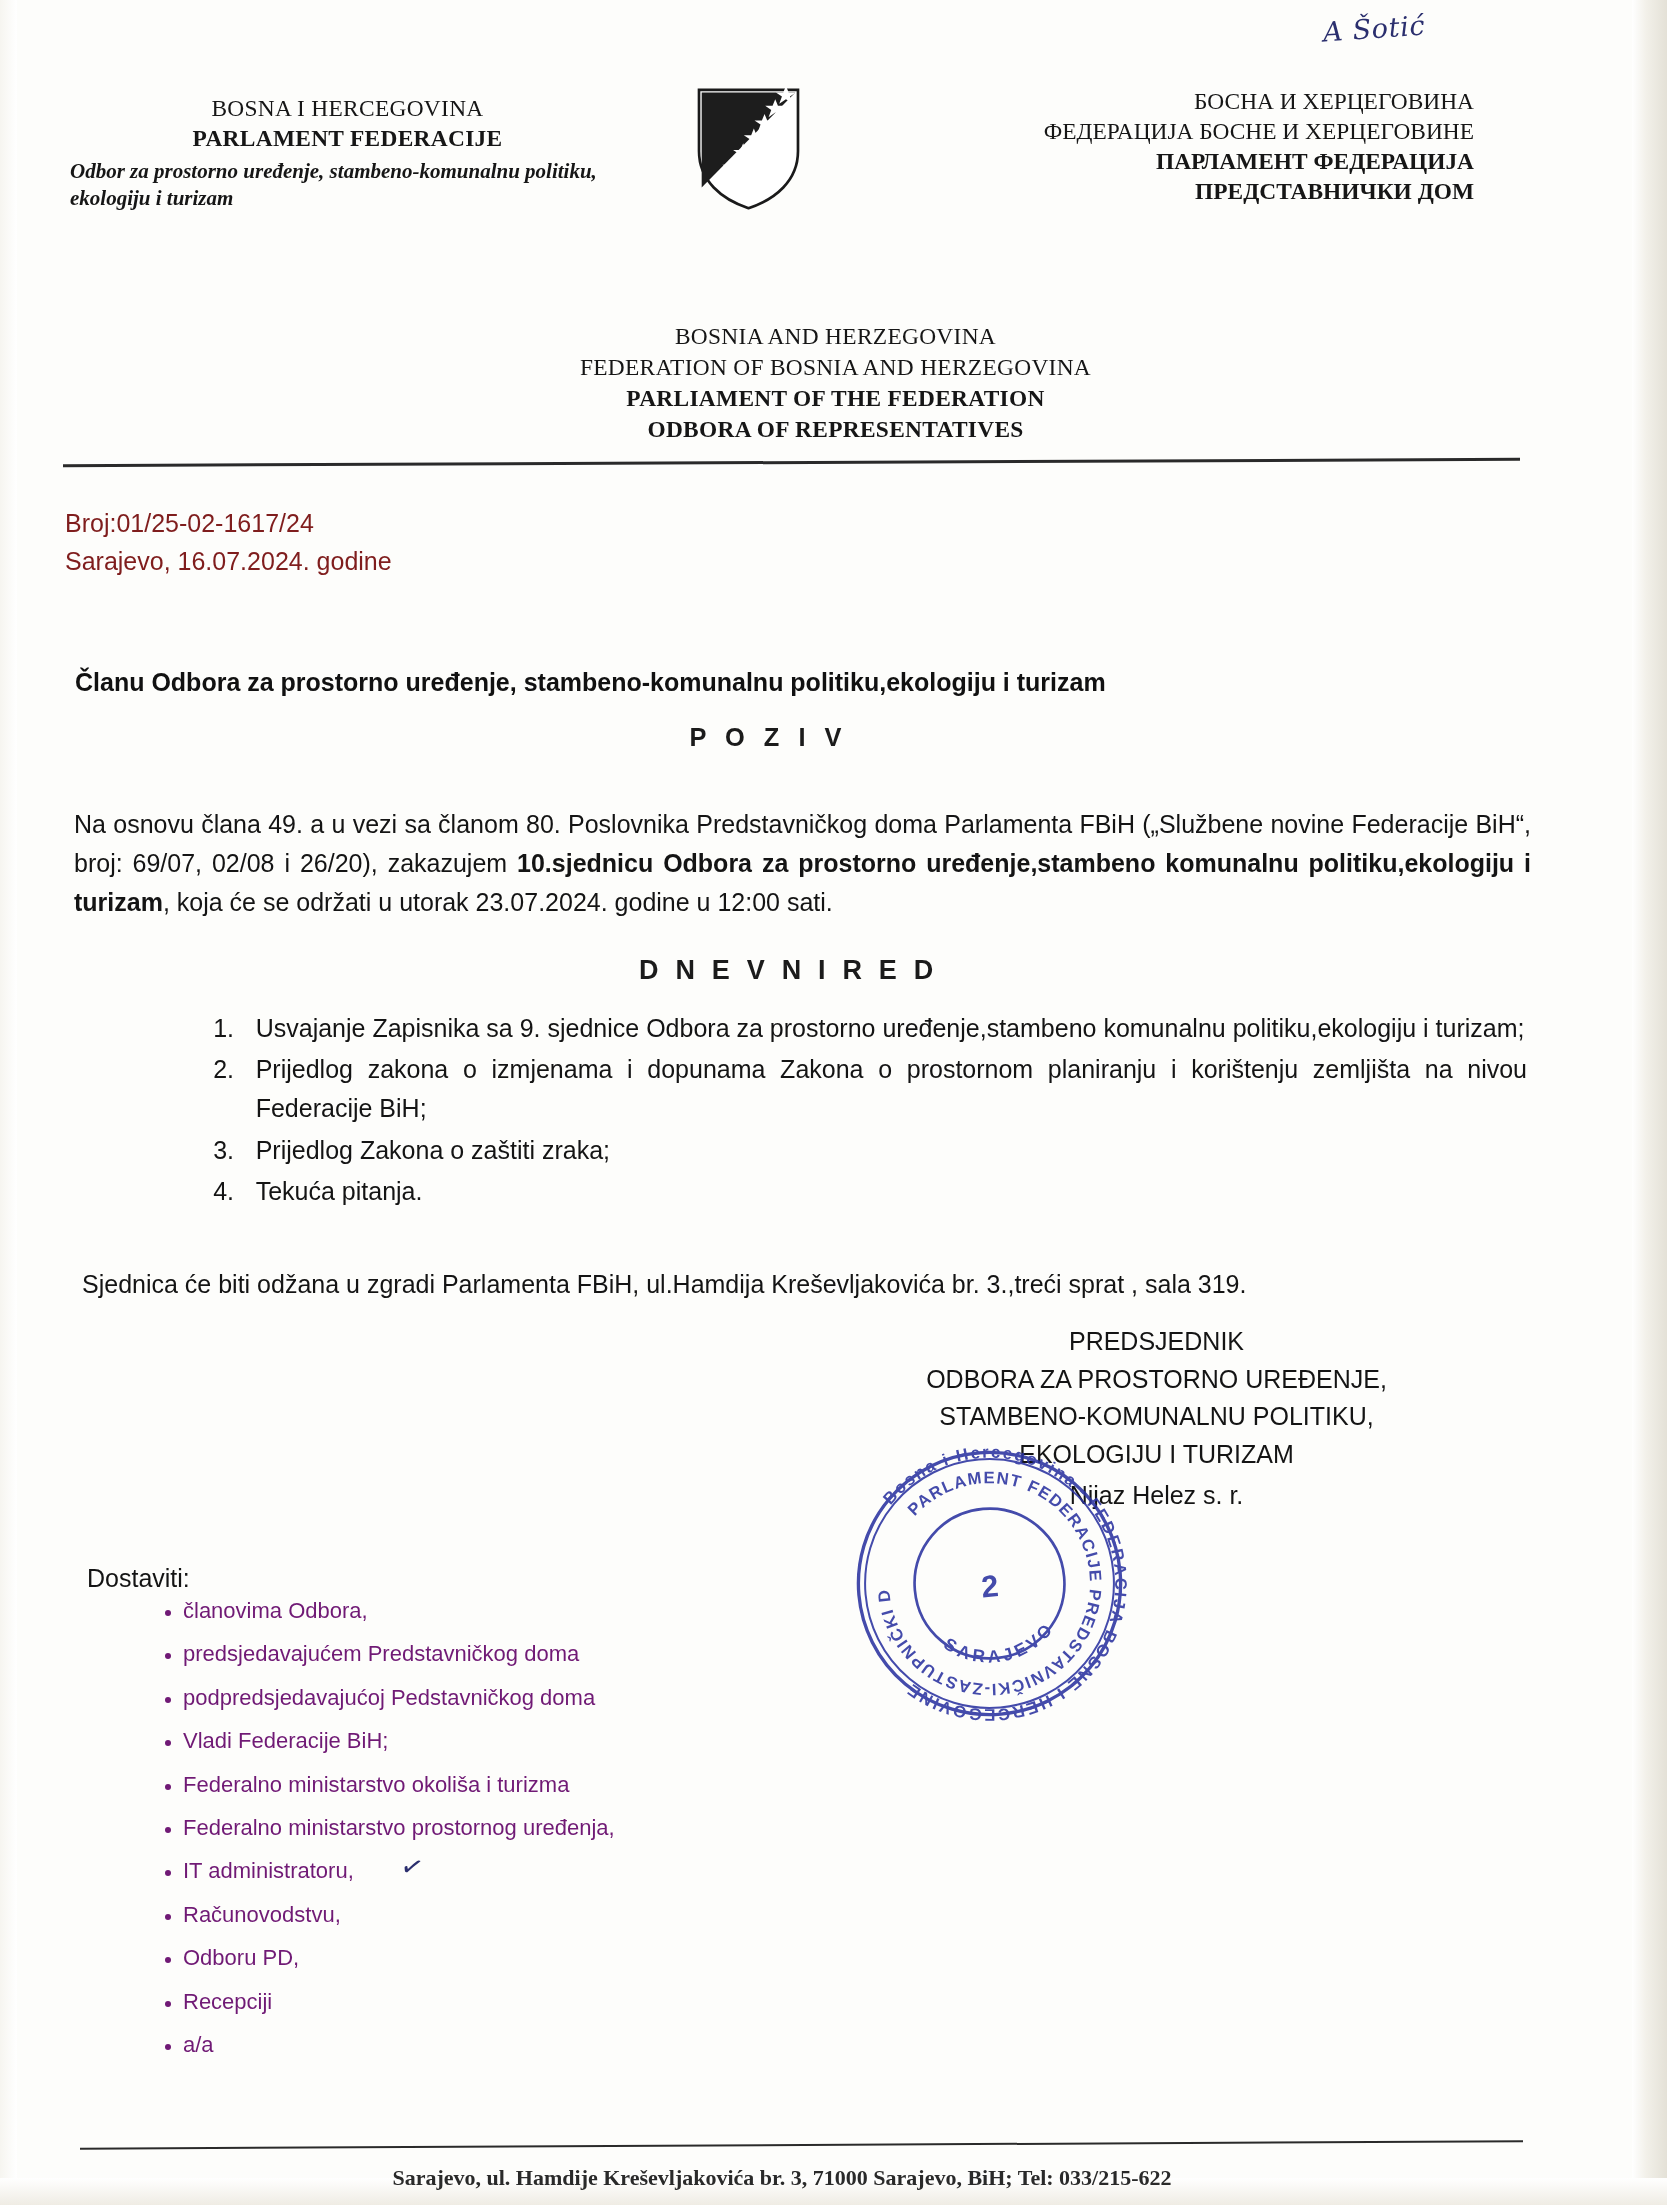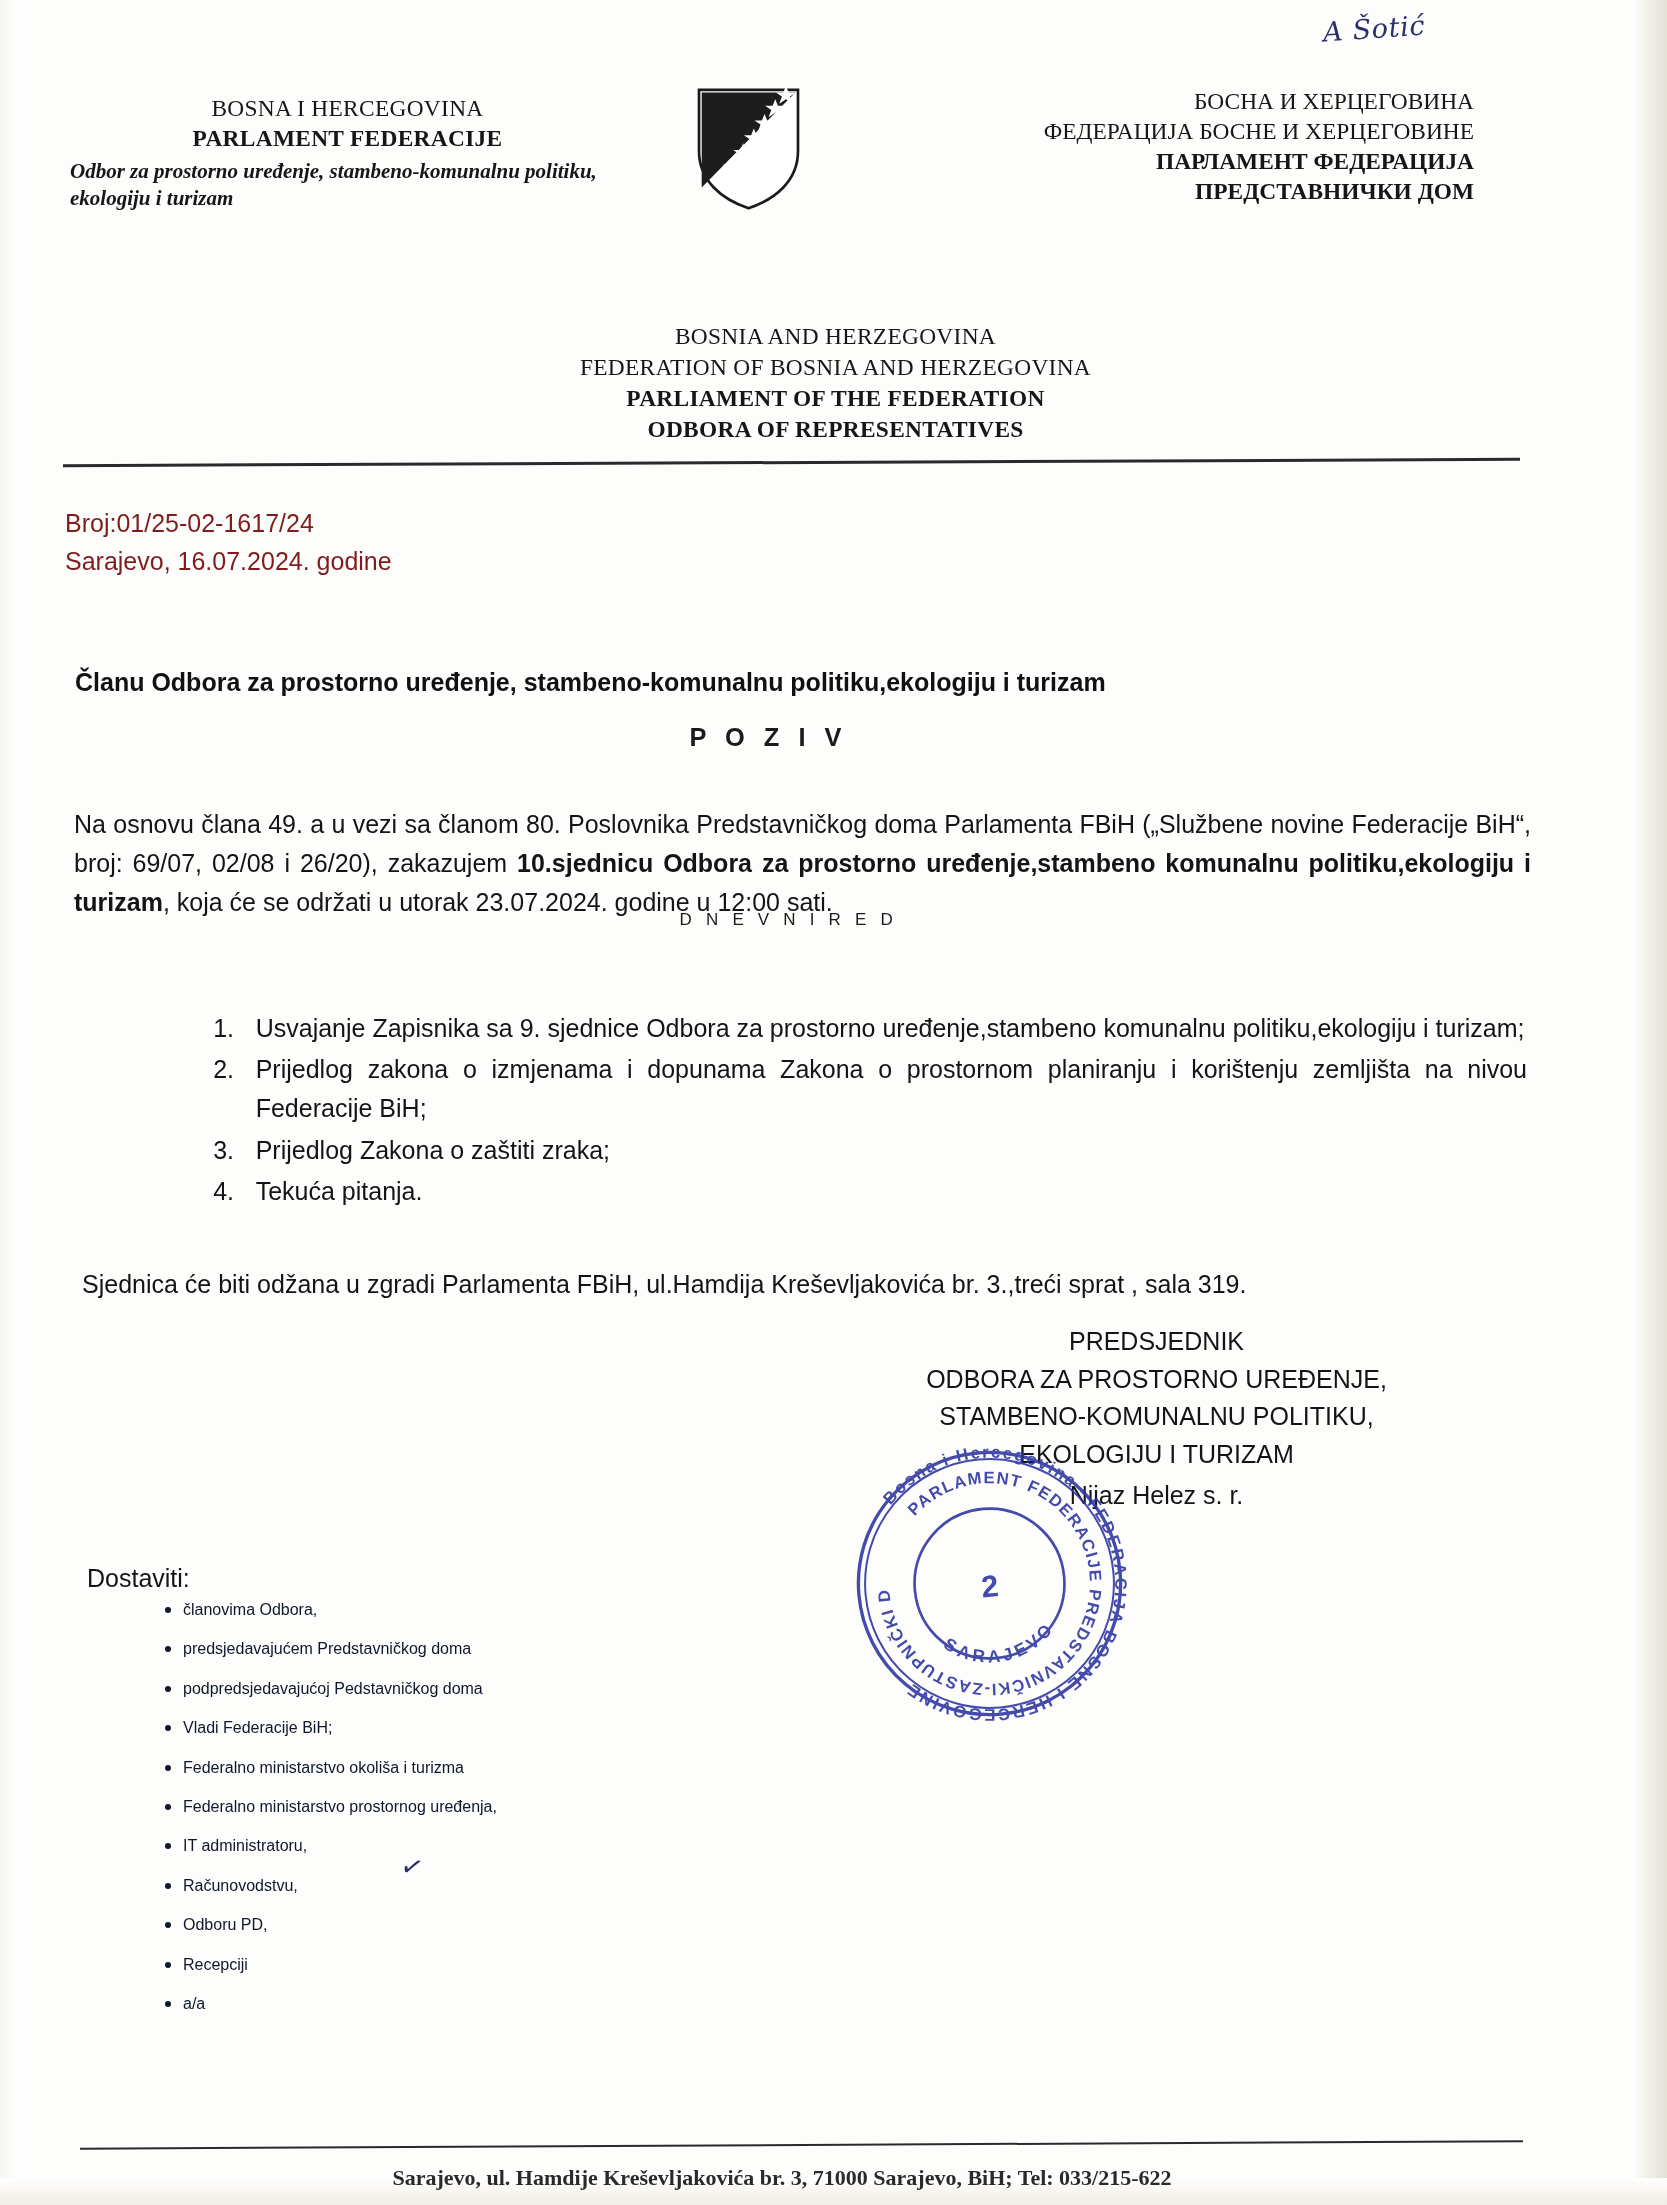--- a/index.html
+++ b/index.html
@@ -162,25 +162,25 @@
     font-size: 25px;
     line-height: 1.55;
     text-align: justify;
     color: #141414;
   }
   .body-par b { font-weight: bold; }
 
   .dnevni {
     position: absolute;
     left: 0;
-    top: 910px;
+    top: 955px;
     width: 1577px;
     text-align: center;
-    font-size: 17px;
-    font-weight: normal;
+    font-size: 27px;
+    font-weight: bold;
     letter-spacing: 4.7px;
   }
 
   .agenda {
     position: absolute;
     left: 200px;
     top: 1009px;
     width: 1327px;
     font-size: 25px;
     line-height: 1.55;
@@ -224,23 +224,23 @@
     left: 87px;
     top: 1564px;
     font-size: 25px;
     color: #141414;
   }
   .deliver-list {
     position: absolute;
     left: 130px;
     top: 1600px;
     width: 735px;
-    font-size: 16px;
+    font-size: 22px;
     line-height: 1.0;
-    color: #0f172a;
+    color: #701a75;
   }
   .deliver-list ul {
     margin: 0;
     padding-left: 53px;
     list-style: disc;
   }
   .deliver-list li {
     margin-bottom: 21.4px;
   }
   .deliver-list li::marker {

